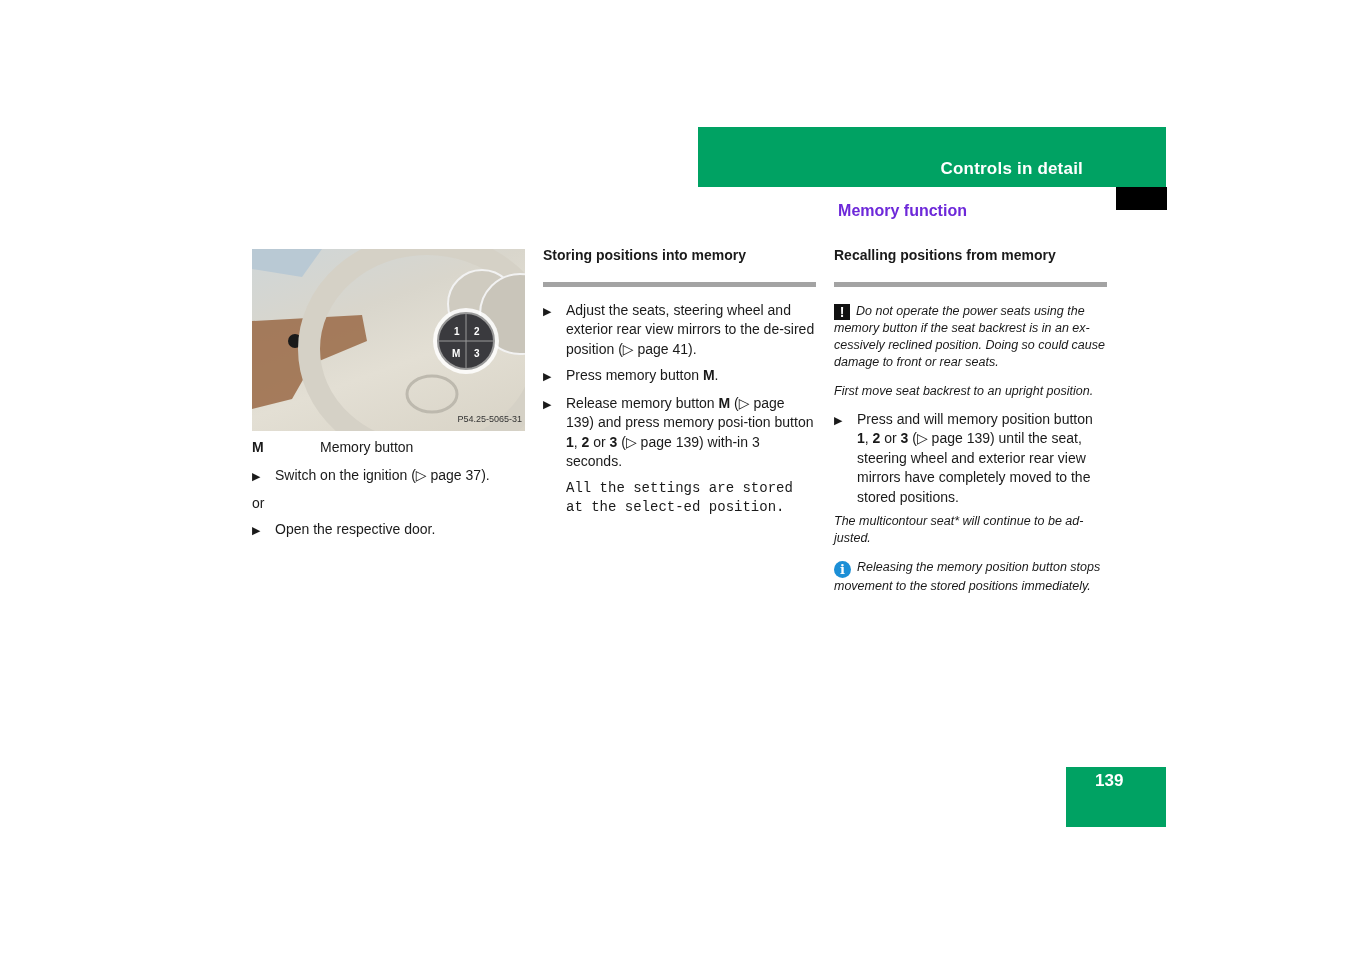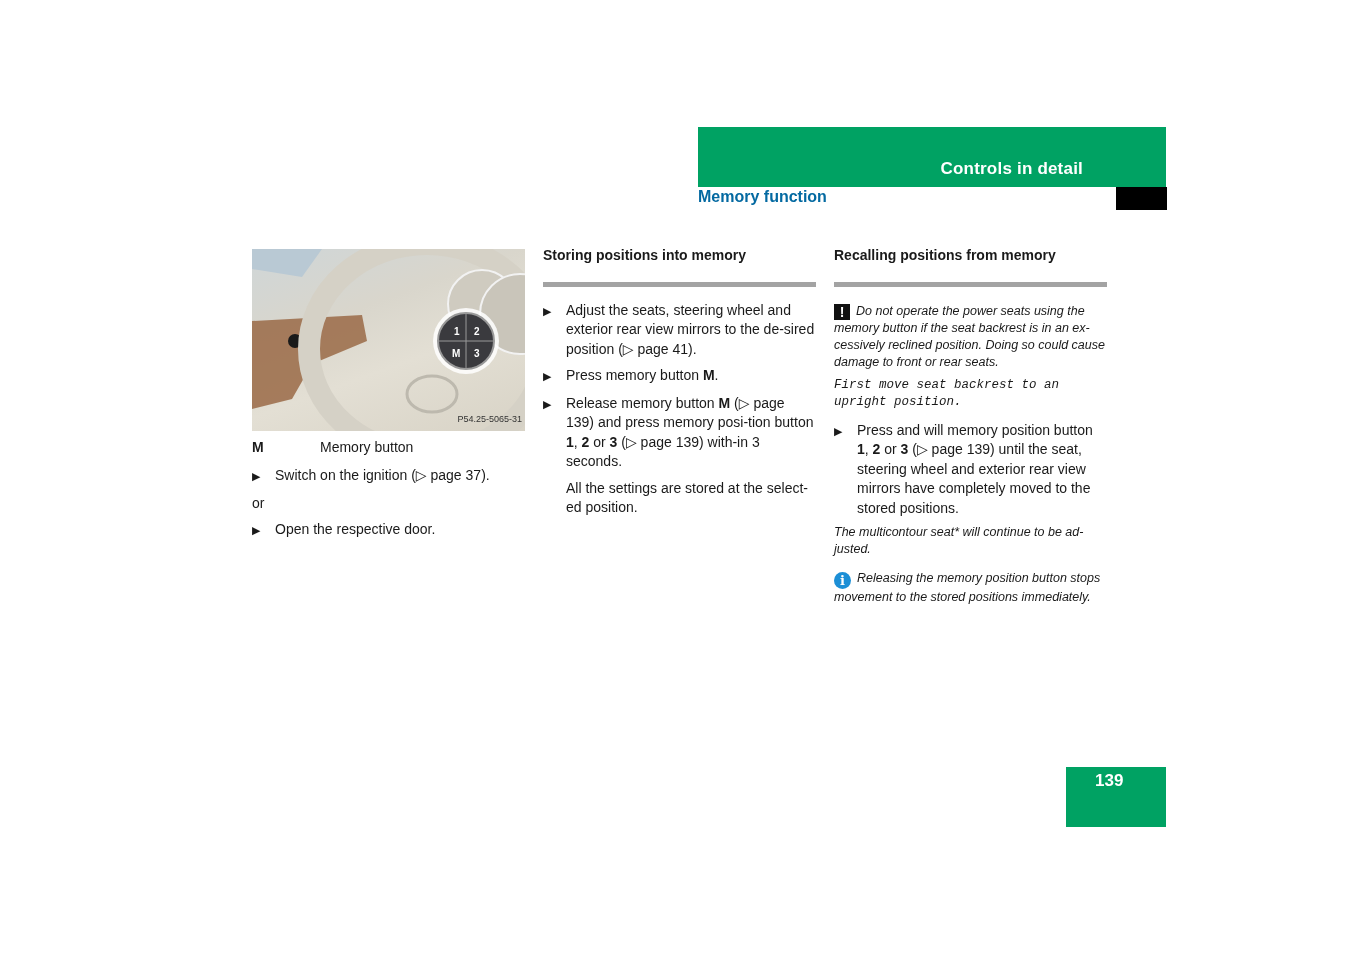--- a/index.html
+++ b/index.html
@@ -3,40 +3,40 @@
 <meta charset="utf-8">
 <style>
   html, body { margin:0; padding:0; background:#ffffff; }
   body { width:1351px; height:954px; position:relative; overflow:hidden;
          font-family:"Liberation Sans", "DejaVu Sans", sans-serif; color:#1a1a1a; }
   .abs { position:absolute; }
   .green { background:#00a263; }
   .hdr-band { left:698px; top:127px; width:468px; height:60px; }
   .hdr-title { left:674px; top:159px; width:409px; text-align:right; color:#fff;
                font-weight:bold; font-size:17px; letter-spacing:0.2px; }
-  .hdr-sub { left:698px; top:188px; width:409px; text-align:left; color:#0369a1;
+  .hdr-sub { left:698px; top:202px; width:409px; text-align:center; color:#6d28d9;
              font-weight:bold; font-size:16px; }
   .hdr-black { left:1116px; top:187px; width:51px; height:23px; background:#000; }
   .pg-box { left:1066px; top:767px; width:100px; height:60px; }
   .pg-num { left:1095px; top:771px; color:#fff; font-weight:bold; font-size:17px; }
 
   .col { position:absolute; font-size:14px; line-height:19.5px; }
   .col1 { left:252px; top:249px; width:273px; }
   .col2 { left:543px; top:246px; width:273px; }
   .col3 { left:834px; top:246px; width:273px; }
 
   .photo { width:273px; height:182px; position:relative; overflow:hidden;
            background:linear-gradient(160deg,#cfd6d8 0%,#d9d6cc 35%,#e3dfd4 60%,#d8d3c6 100%); }
   .legend-row { display:flex; margin-top:6px; height:22px; align-items:center; }
   .legend-key { width:68px; font-weight:bold; }
   .step { display:flex; margin-top:7px; }
   .bullet { width:23px; flex:none; font-size:11px; padding-top:1px; }
   .step-text { flex:1; }
   .plain { margin-top:7px; }
-  .indent { padding-left:23px; }
+  .indent { padding-left:23px;font-family:Liberation Mono, monospace; }
   .sec-title { font-weight:bold; font-size:14px; padding-bottom:16px; border-bottom:5px solid #a3a3a3; margin-bottom:14px; }
   .note { font-style:italic; font-size:12.5px; line-height:17px; }
   .warn-icon { display:inline-block; width:16px; height:16px; background:#111; color:#fff;
                font-style:normal; font-weight:bold; text-align:center; line-height:16px; font-size:14px; margin-right:6px; vertical-align:-2px; }
   .info-icon { display:inline-block; width:17px; height:17px; border-radius:50%; background:#1c8fd6; color:#fff;
                font-style:normal; font-weight:bold; text-align:center; line-height:17px; font-size:13px; margin-right:6px; vertical-align:-3px; font-family:"DejaVu Serif", serif; }
   b { font-weight:bold; }
 </style>
 </head>
 <body>
@@ -97,21 +97,21 @@
     <span class="step-text"><span>Release memory button </span><b>M</b><span> (▷ page 139) and press memory posi-tion button </span><b>1</b><span>, </span><b>2</b><span> or </span><b>3</b><span> (▷ page 139) with-in 3 seconds.</span></span>
   </div>
   <div class="plain indent">All the settings are stored at the select-ed position.</div>
 </div>
 
 <div class="col col3">
   <div class="sec-title">Recalling positions from memory</div>
   <div class="note" style="margin-top:16px;">
     <span class="warn-icon">!</span><span>Do not operate the power seats using the memory button if the seat backrest is in an ex-cessively reclined position. Doing so could cause damage to front or rear seats.</span>
   </div>
-  <div class="note" style="margin-top:6px;font-family:Liberation Mono, monospace;">First move seat backrest to an upright position.</div>
+  <div class="note" style="margin-top:12px;">First move seat backrest to an upright position.</div>
   <div class="step" style="margin-top:10px;">
     <span class="bullet">▶</span>
     <span class="step-text"><span>Press and will memory position button </span><b>1</b><span>, </span><b>2</b><span> or </span><b>3</b><span> (▷ page 139) until the seat, steering wheel and exterior rear view mirrors have completely moved to the stored positions.</span></span>
   </div>
   <div class="note" style="margin-top:6px;">The multicontour seat* will continue to be ad-justed.</div>
   <div class="note" style="margin-top:12px;">
     <span class="info-icon">i</span><span>Releasing the memory position button stops movement to the stored positions immediately.</span>
   </div>
 </div>
 

